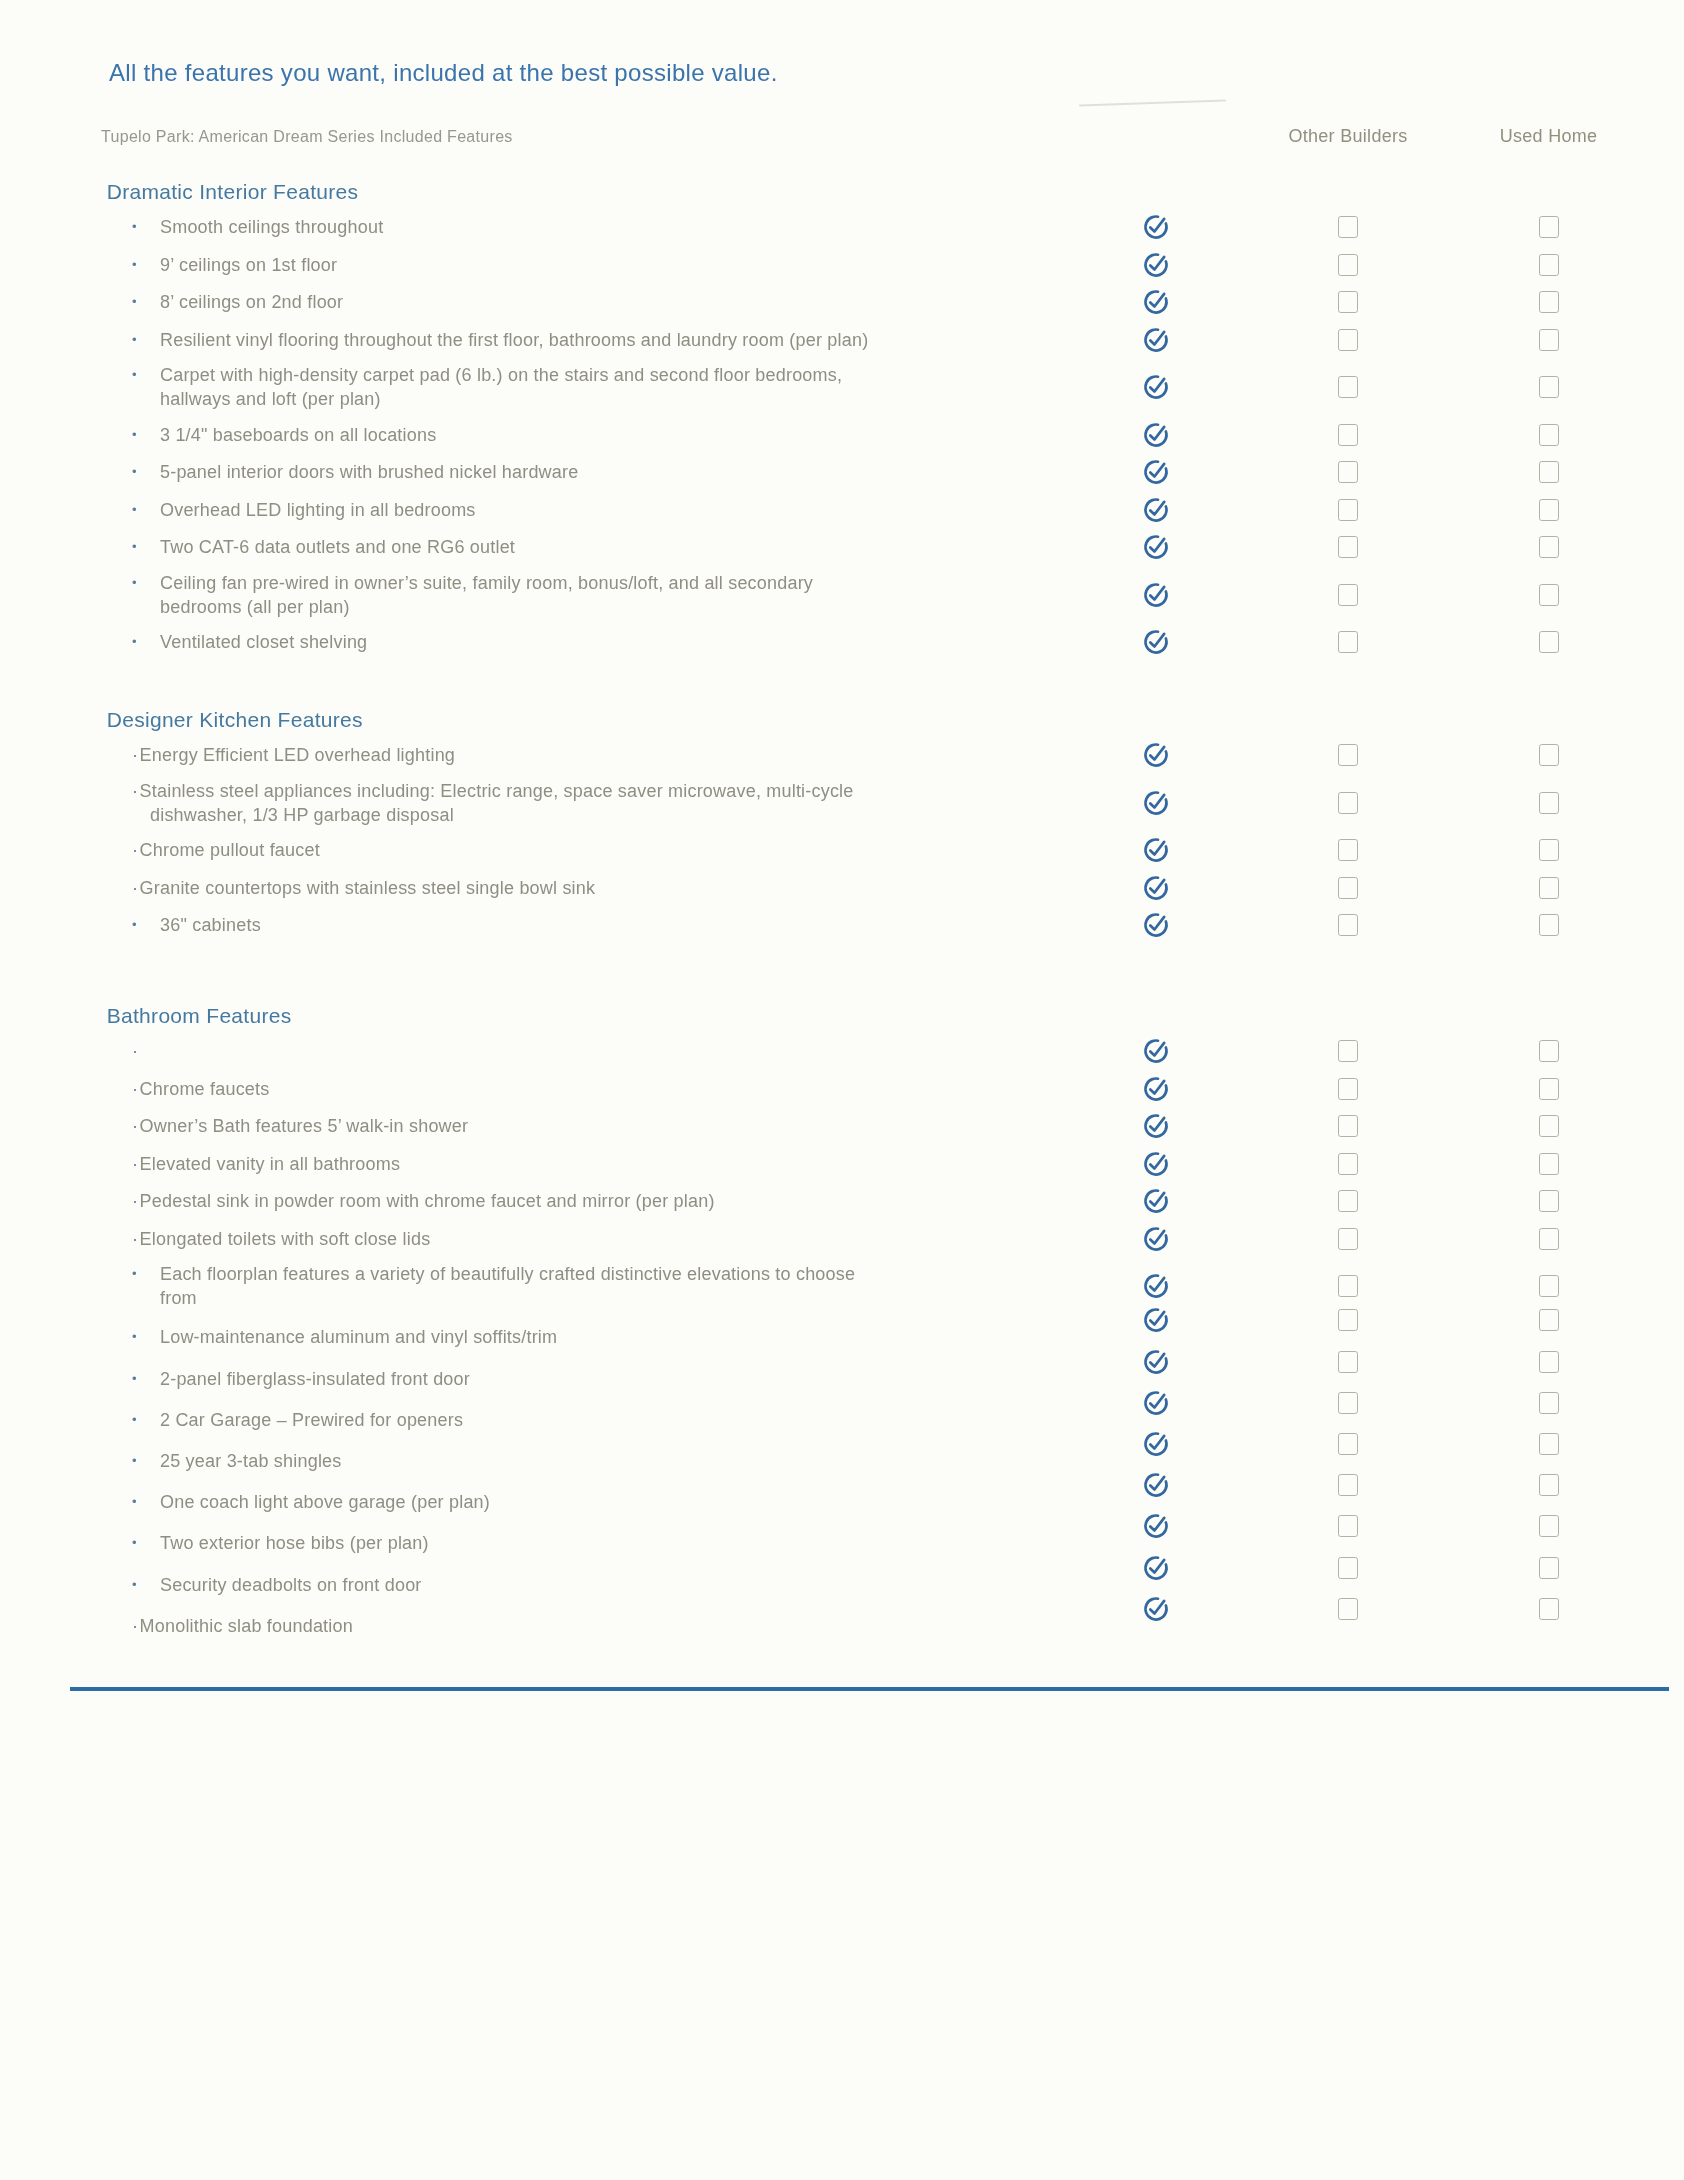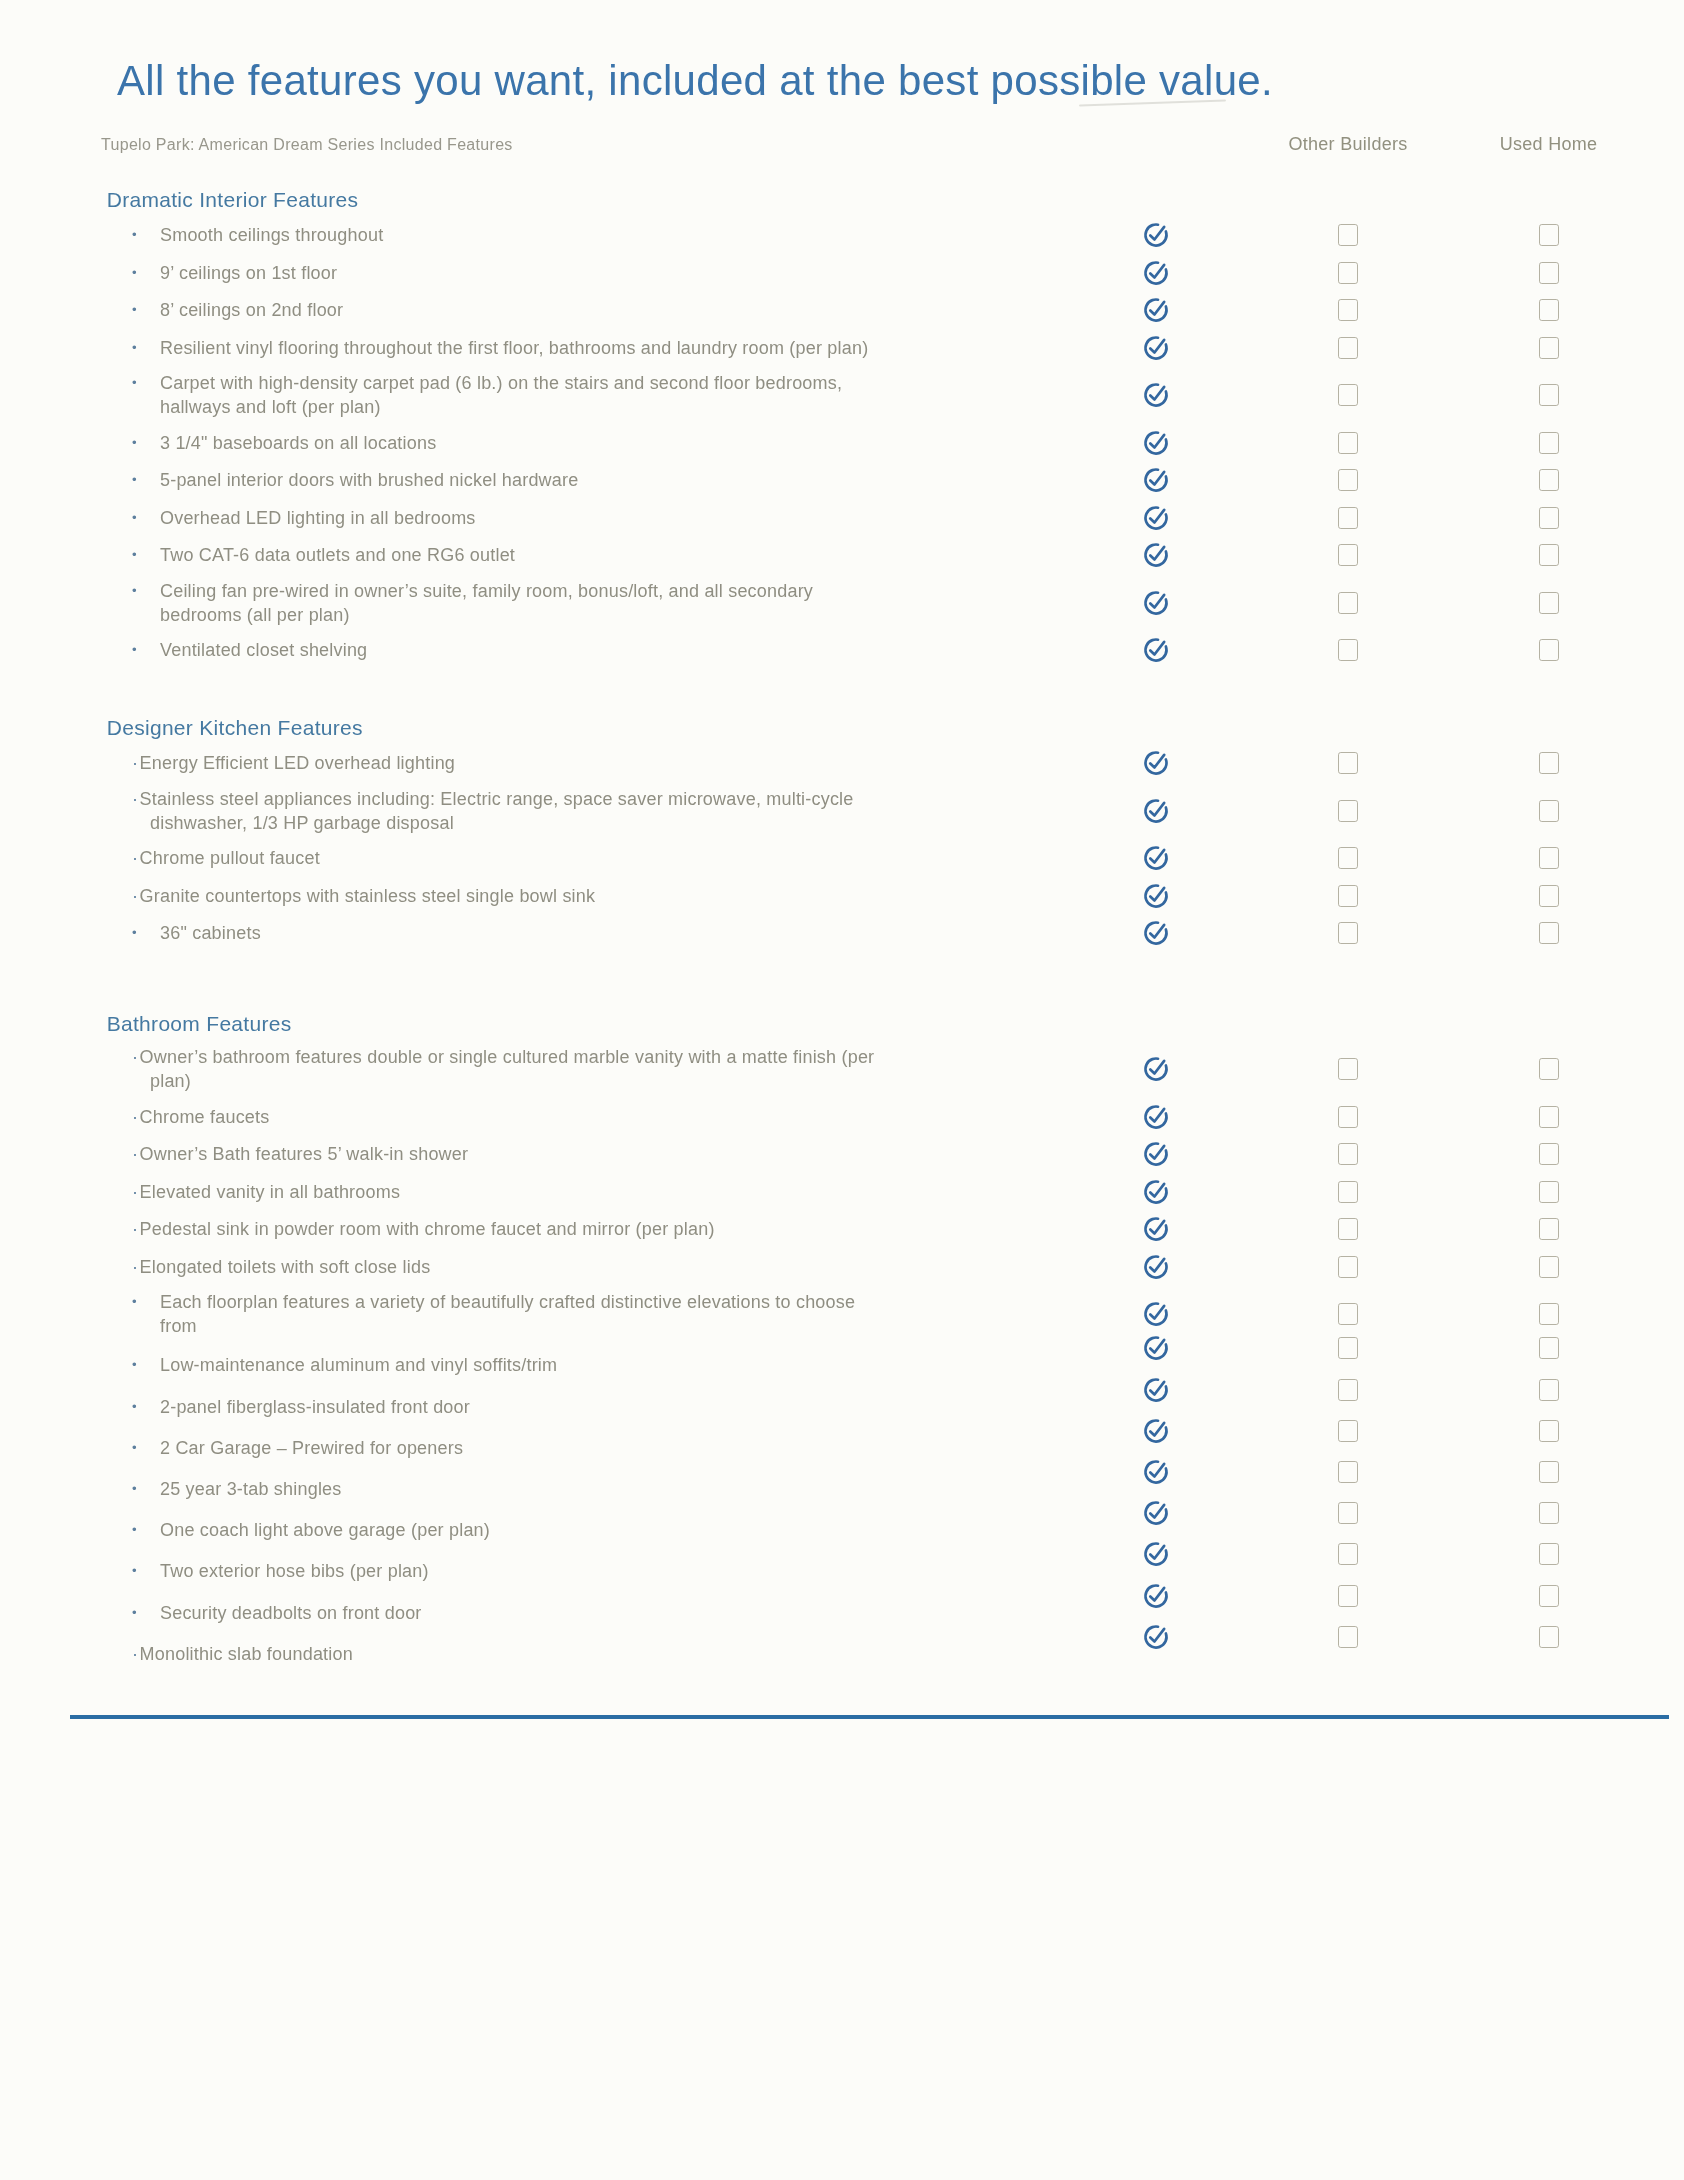--- a/index.html
+++ b/index.html
@@ -17,22 +17,22 @@
   html,body{margin:0;padding:0;}
   body{
     width:1685px;height:2180px;
     background:var(--page-bg);
     font-family:"Liberation Sans", sans-serif;
     position:relative;
     overflow:hidden;
   }
   .content{padding:0 0 0 101px;}
   h1.page-title{
-    margin:16px;padding-top:44px;
-    font-size:42px;font-weight:normal;line-height:42px;
+    margin:8px;padding-top:44px;
+    font-size:24px;font-weight:normal;line-height:42px;
     letter-spacing:0.3px;
     color:var(--title-blue);
   }
   .header-row{
     display:flex;align-items:baseline;
     margin-top:32px;
   }
   .subtitle-cell{flex:0 0 968px;}
   .subtitle-cell span{
     font-size:16px;color:var(--subtitle-gray);letter-spacing:0.3px;
@@ -445,22 +445,20 @@
   </div>
 </div>
   </section>
 
   <section class="feature-section">
     <h2 class="section-heading">Bathroom Features</h2>
     <div class="rows">
   <div class="row">
     <div class="cell-text">
       <span class="bullet">·</span>
-      <span class="item-text">Owner’s bathroom features double or single cultured marble vanity with a matte finish (per
-  plan)</span>
     </div>
     <div class="cell-mark mark-builder">
   <svg class="check-icon" viewBox="0 0 24 24" aria-hidden="true">
     <circle cx="12" cy="12" r="9" stroke-dasharray="47 9.55" transform="rotate(-20 12 12)"></circle>
     <path d="M7.1 12.4 L10.7 15.9 L19 5"></path>
   </svg>
 </div>
     <div class="cell-mark mark-other">
   <span class="checkbox"></span>
 </div>

